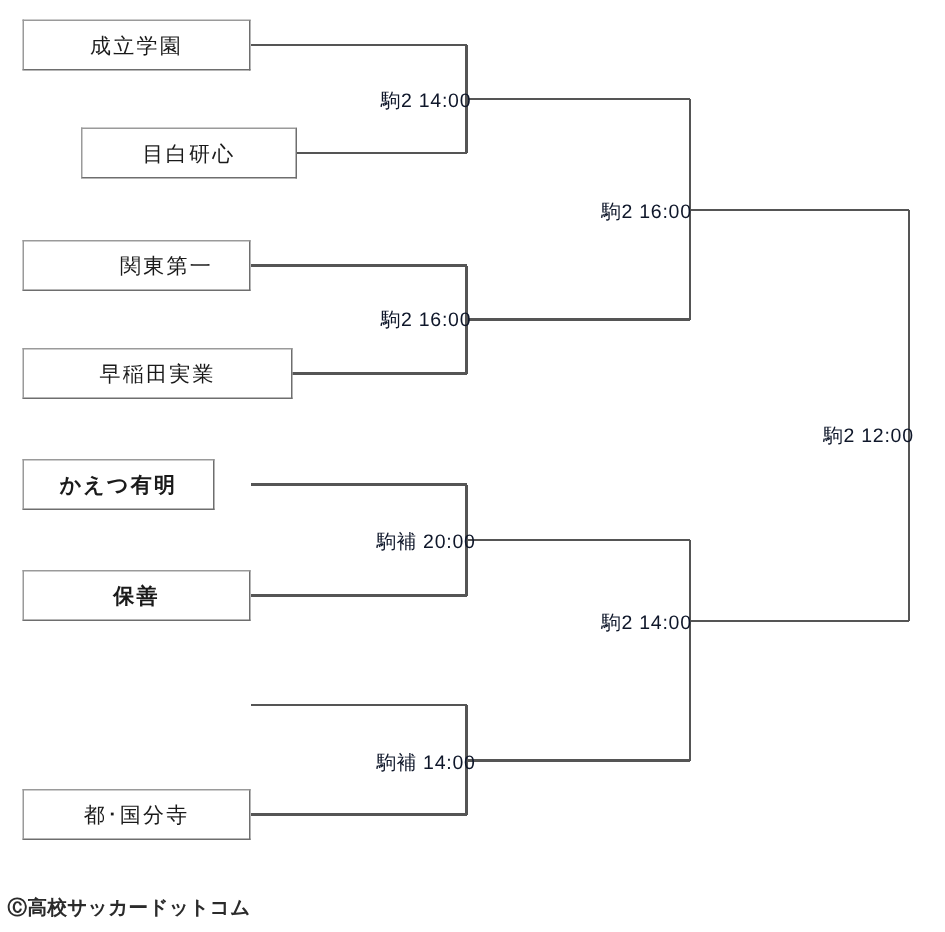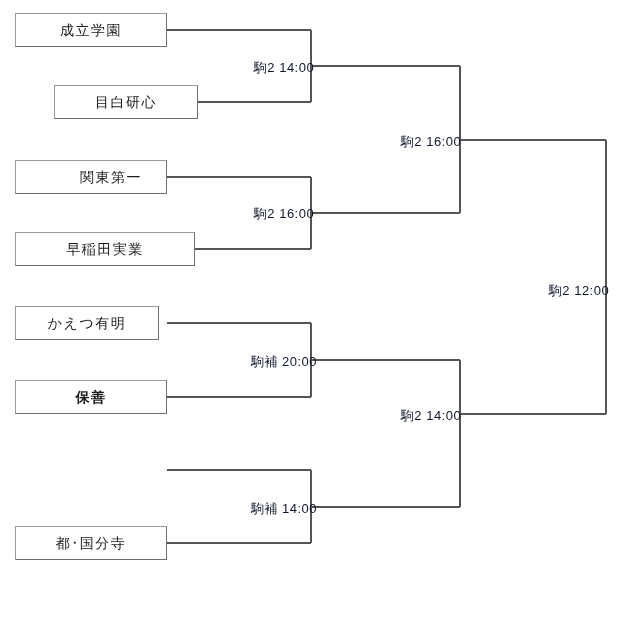--- a/index.html
+++ b/index.html
@@ -119,32 +119,33 @@
   </div>
   <div class="team-box" style="left:15px; top:85px; width:144px; height:34px;margin-left:39px;">
     <span class="team-name">目白研心</span>
   </div>
   <div class="team-box" style="left:15px; top:160px; width:152px; height:34px;padding-left:40px;">
     <span class="team-name">関東第一</span>
   </div>
   <div class="team-box" style="left:15px; top:232px; width:180px; height:34px;">
     <span class="team-name">早稲田実業</span>
   </div>
-  <div class="team-box" style="left:15px; top:306px; width:144px; height:34px;">
+  <div class="team-box" style="left:15px; top:306px; width:128px; height:34px;font-weight:bold;">
     <span class="team-name">かえつ有明</span>
   </div>
   <div class="team-box" style="left:15px; top:380px; width:152px; height:34px;font-weight:bold;">
     <span class="team-name">保善</span>
   </div>
   <div class="team-box" style="left:15px; top:526px; width:152px; height:34px;">
     <span class="team-name">都･国分寺</span>
   </div>
 
   <div class="match-label" style="left:240px; top:67px;">駒2 14:00</div>
   <div class="match-label" style="left:240px; top:213px;">駒2 16:00</div>
   <div class="match-label" style="left:240px; top:361px;">駒補 20:00</div>
   <div class="match-label" style="left:240px; top:508px;">駒補 14:00</div>
   <div class="match-label" style="left:387px; top:141px;">駒2 16:00</div>
   <div class="match-label" style="left:387px; top:415px;">駒2 14:00</div>
   <div class="match-label" style="left:535px; top:290px;">駒2 12:00</div>
 
+  <div class="credit">Ⓒ高校サッカードットコム</div>
 
 </div>
 
 </body></html>

